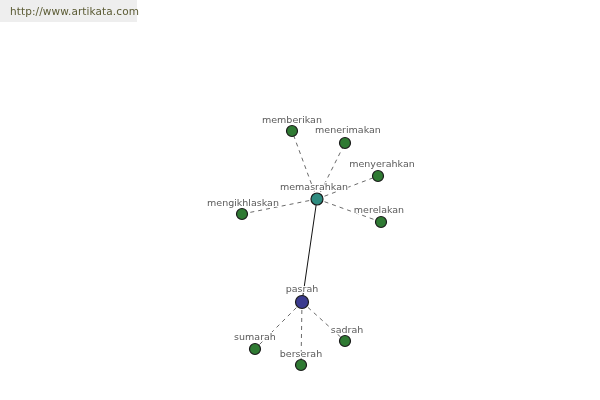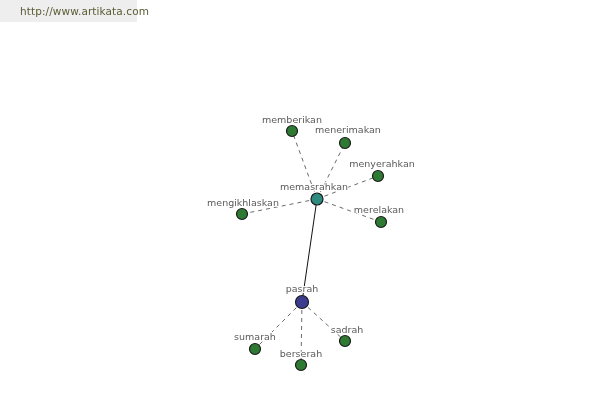--- a/index.html
+++ b/index.html
@@ -22,21 +22,21 @@
   #url-banner {
     position: absolute;
     left: 0;
     top: 0;
     width: 137px;
     height: 22px;
     background: #eeeeee;
     display: flex;
     align-items: center;
     box-sizing: border-box;
-    padding-left: 20px;
+    padding-left: 10px;
   }
   #url-banner .url-text {
     font-family: "DejaVu Sans", "Liberation Sans", sans-serif;
     font-size: 10.5px;
     line-height: 1;
     color: #5b5b34;
     white-space: nowrap;
     letter-spacing: 0.1px;
   }
   

